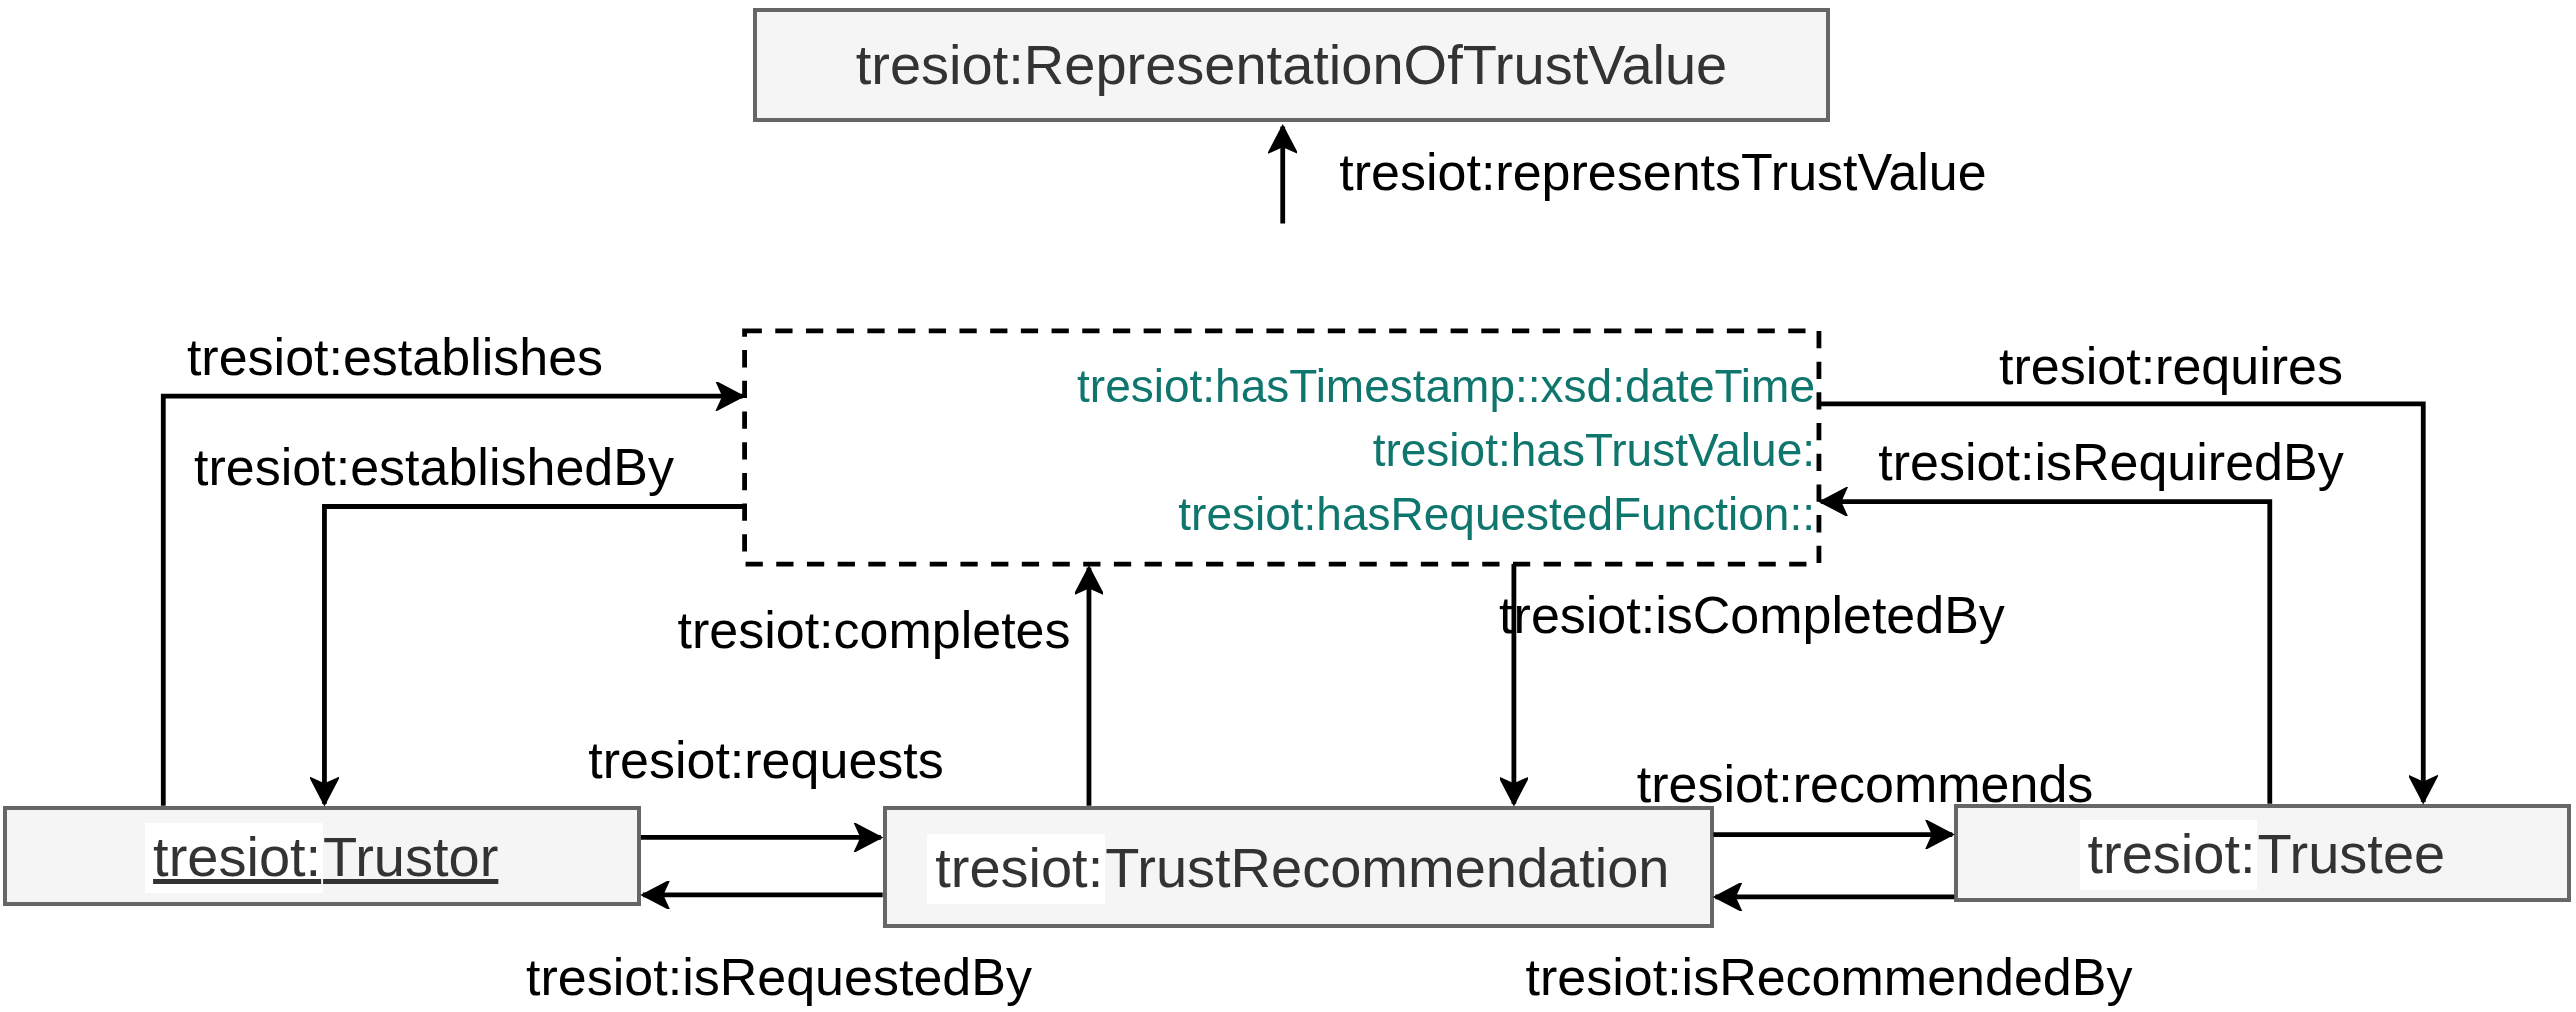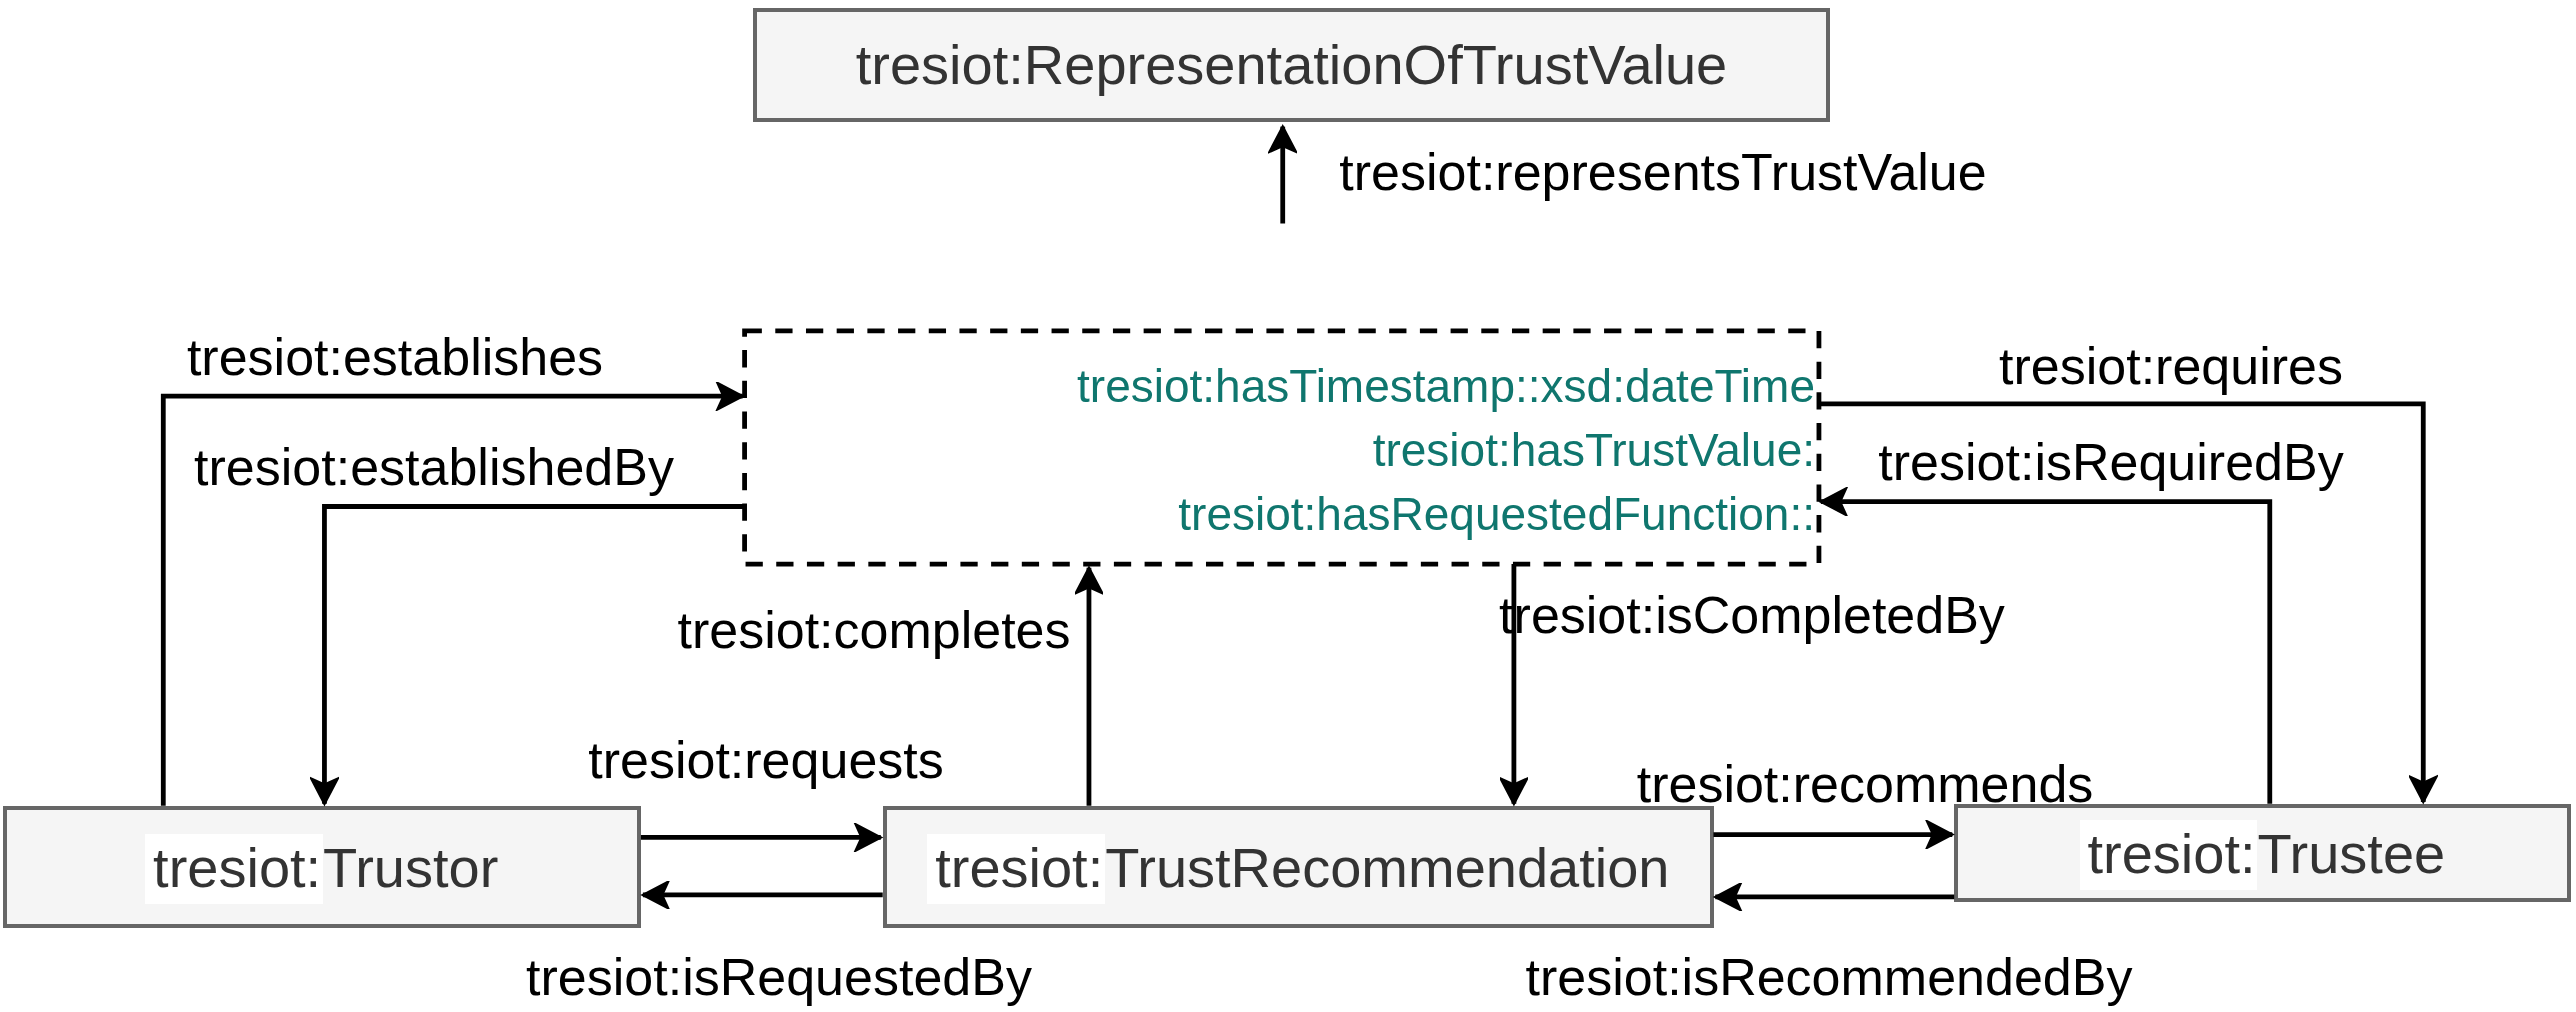--- a/index.html
+++ b/index.html
@@ -21,21 +21,21 @@
     box-sizing: border-box;
     display: flex;
     align-items: center;
     justify-content: center;
     color: #333333;
     font-size: 56px;
     white-space: nowrap;
   }
   .node-rep     { left: 753px;  top: 7.7px;   width: 1077px; height: 114px; }
   .node-txtitle { left: 749px;  top: 224px; width: 1078px; height: 107px; }
-  .node-trustor { left: 2.9px;    top: 806px; width: 638px;  height: 122px; }
+  .node-trustor { left: 2.9px;    top: 806px; width: 638px;  height: 100px; text-decoration: underline; }
   .node-trec    { left: 883px;  top: 806px; width: 831px;  height: 122px; }
   .node-trustee { left: 1954px; top: 804px; width: 617px;  height: 98px; }
 
   .pfx { background: #ffffff; padding: 1.9px 1.9px 5.8px 7.7px; }
 
   
   .attrs {
     position: absolute;
     left: 756px; top: 331px; width: 1059px; height: 233px;
     box-sizing: border-box;

